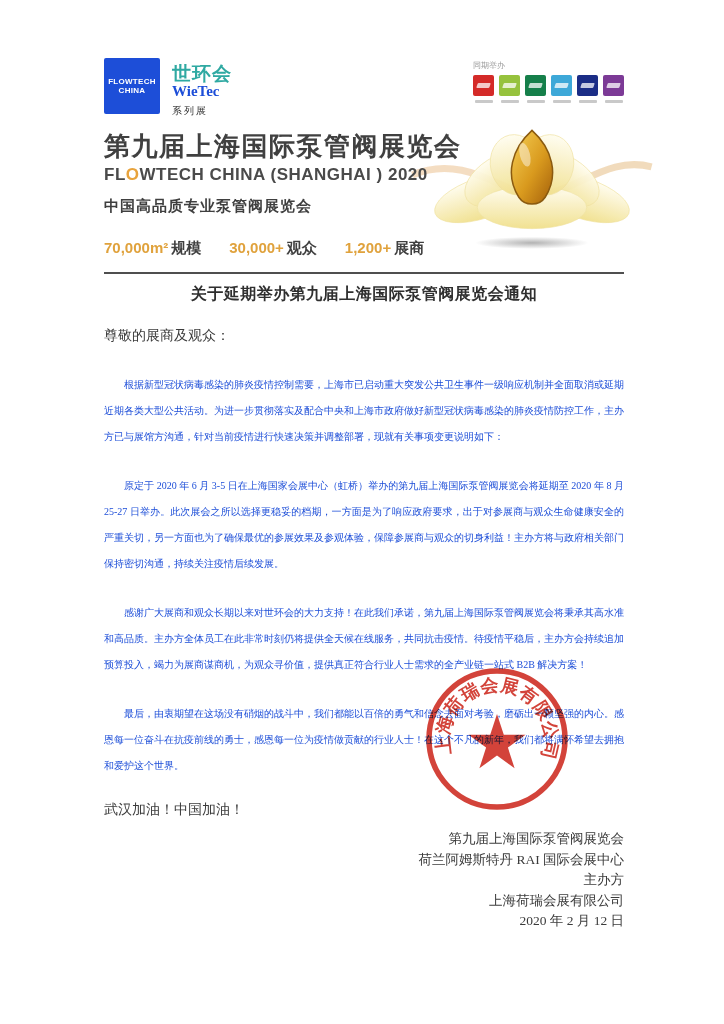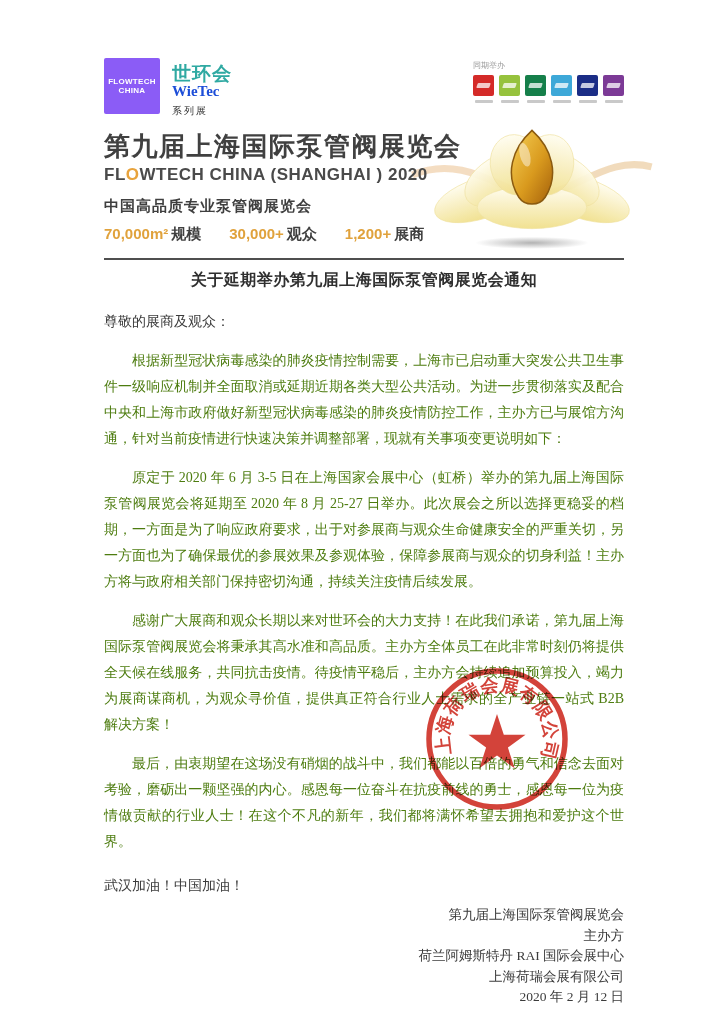--- a/index.html
+++ b/index.html
@@ -11,21 +11,21 @@
     overflow:hidden;
     font-family:"Liberation Serif","DejaVu Serif",serif;
     color:#3b3b3b;
   }
   .content{position:relative;width:520px;margin:0 0 0 104px;padding-top:58px;}
 
   
   .header-row{display:flex;justify-content:space-between;align-items:flex-start;}
   .brand{display:flex;align-items:flex-start;gap:12px;}
   .flowtech-box{
-    width:56px;height:56px;background:#8b5cf6;border-radius:2px;
+    width:56px;height:56px;background:#1d4ed8;border-radius:2px;
     display:flex;flex-direction:column;align-items:center;justify-content:center;
     font-family:"Liberation Sans",sans-serif;color:#fff;font-weight:bold;
     font-size:8px;line-height:9px;letter-spacing:.3px;text-align:center;
   }
   .wietec{padding-top:6px;font-family:Liberation Serif, serif;}
   .wietec-cn{font-size:19px;font-weight:bold;color:#2fa9a2;line-height:19px;letter-spacing:1px;}
   .wietec-en{font-size:15px;font-weight:bold;color:#1d4ed8;line-height:17px;}
   .wietec-series{font-size:10px;color:#333;margin-top:4px;letter-spacing:2px;}
   .colocated{padding-top:2px;}
   .colocated-label{font-size:8px;color:#999;font-family:"Liberation Sans",sans-serif;margin-bottom:4px;}
@@ -45,35 +45,35 @@
   }
   .title-en{
     font-family:"Liberation Sans",sans-serif;
     font-size:17px;font-weight:bold;color:#4a4a4a;line-height:22px;margin-top:2px;letter-spacing:.5px;
   }
   .title-en .orange-o{color:#e8a33c;}
   .tagline{
     font-family:"Liberation Sans",sans-serif;
     font-size:15px;font-weight:bold;color:#3f3f3f;margin-top:11px;letter-spacing:1px;
   }
-  .stats{display:flex;gap:28px;margin-top:9px;font-family:"Liberation Sans",sans-serif;
+  .stats{display:flex;gap:28px;margin-top:23px;font-family:"Liberation Sans",sans-serif;
     font-size:15px;font-weight:bold;}
   .stat-value{color:#e0a23c;}
   .stat-label{color:#3f3f3f;margin-left:3px;}
   .header-rule{border:none;border-top:2px solid#4f4f4f;margin:14px 0 0 0;}
 
   
   .notice-title{
     text-align:center;font-size:16px;font-weight:bold;color:#2f2f2f;
     margin-top:8px;line-height:24px;letter-spacing:.5px;
   }
   .greeting{margin-top:17px;font-size:14px;line-height:26px;}
   .body-p{
-    margin:13px 0 0 0;font-size:14px;line-height:26px;
-    text-indent:2em;text-align:justify;color:#4d7c0f;
+    margin:23px 0 0 0;font-size:10px;line-height:26px;
+    text-indent:2em;text-align:justify;color:#1d4ed8;
   }
   .slogan{margin-top:18px;font-size:14px;line-height:26px;}
 
   
   .signature{margin-top:6px;text-align:right;font-size:13.5px;line-height:20.5px;color:#3b3b3b;}
   .stamp{
     position:absolute;left:422px;top:664px;width:150px;height:150px;
     mix-blend-mode:multiply;pointer-events:none;
   }
 
@@ -177,22 +177,22 @@
     <div class="notice-title">关于延期举办第九届上海国际泵管阀展览会通知</div>
     <div class="greeting">尊敬的展商及观众：</div>
     <p class="body-p">根据新型冠状病毒感染的肺炎疫情控制需要，上海市已启动重大突发公共卫生事件一级响应机制并全面取消或延期近期各类大型公共活动。为进一步贯彻落实及配合中央和上海市政府做好新型冠状病毒感染的肺炎疫情防控工作，主办方已与展馆方沟通，针对当前疫情进行快速决策并调整部署，现就有关事项变更说明如下：</p>
     <p class="body-p">原定于 2020 年 6 月 3-5 日在上海国家会展中心（虹桥）举办的第九届上海国际泵管阀展览会将延期至 2020 年 8 月 25-27 日举办。此次展会之所以选择更稳妥的档期，一方面是为了响应政府要求，出于对参展商与观众生命健康安全的严重关切，另一方面也为了确保最优的参展效果及参观体验，保障参展商与观众的切身利益！主办方将与政府相关部门保持密切沟通，持续关注疫情后续发展。</p>
     <p class="body-p">感谢广大展商和观众长期以来对世环会的大力支持！在此我们承诺，第九届上海国际泵管阀展览会将秉承其高水准和高品质。主办方全体员工在此非常时刻仍将提供全天候在线服务，共同抗击疫情。待疫情平稳后，主办方会持续追加预算投入，竭力为展商谋商机，为观众寻价值，提供真正符合行业人士需求的全产业链一站式 B2B 解决方案！</p>
     <p class="body-p">最后，由衷期望在这场没有硝烟的战斗中，我们都能以百倍的勇气和信念去面对考验，磨砺出一颗坚强的内心。感恩每一位奋斗在抗疫前线的勇士，感恩每一位为疫情做贡献的行业人士！在这个不凡的新年，我们都将满怀希望去拥抱和爱护这个世界。</p>
     <div class="slogan">武汉加油！中国加油！</div>
 
     <div class="signature">
       <div>第九届上海国际泵管阀展览会</div>
+      <div>荷兰阿姆斯特丹 RAI 国际会展中心</div>
       <div>主办方</div>
-      <div>荷兰阿姆斯特丹 RAI 国际会展中心</div>
       <div>上海荷瑞会展有限公司</div>
       <div>2020 年 2 月 12 日</div>
     </div>
 
   </div>
 
   <svg class="stamp" viewBox="0 0 150 150" xmlns="http://www.w3.org/2000/svg">
     <g opacity="0.88">
       <circle cx="75" cy="75" r="68" fill="none" stroke="#cd2a1f" stroke-width="5.5"></circle>
       <path id="sealArc" d="M 29.9 91.4 A 48 48 0 1 1 120.1 91.4" fill="none"></path>

